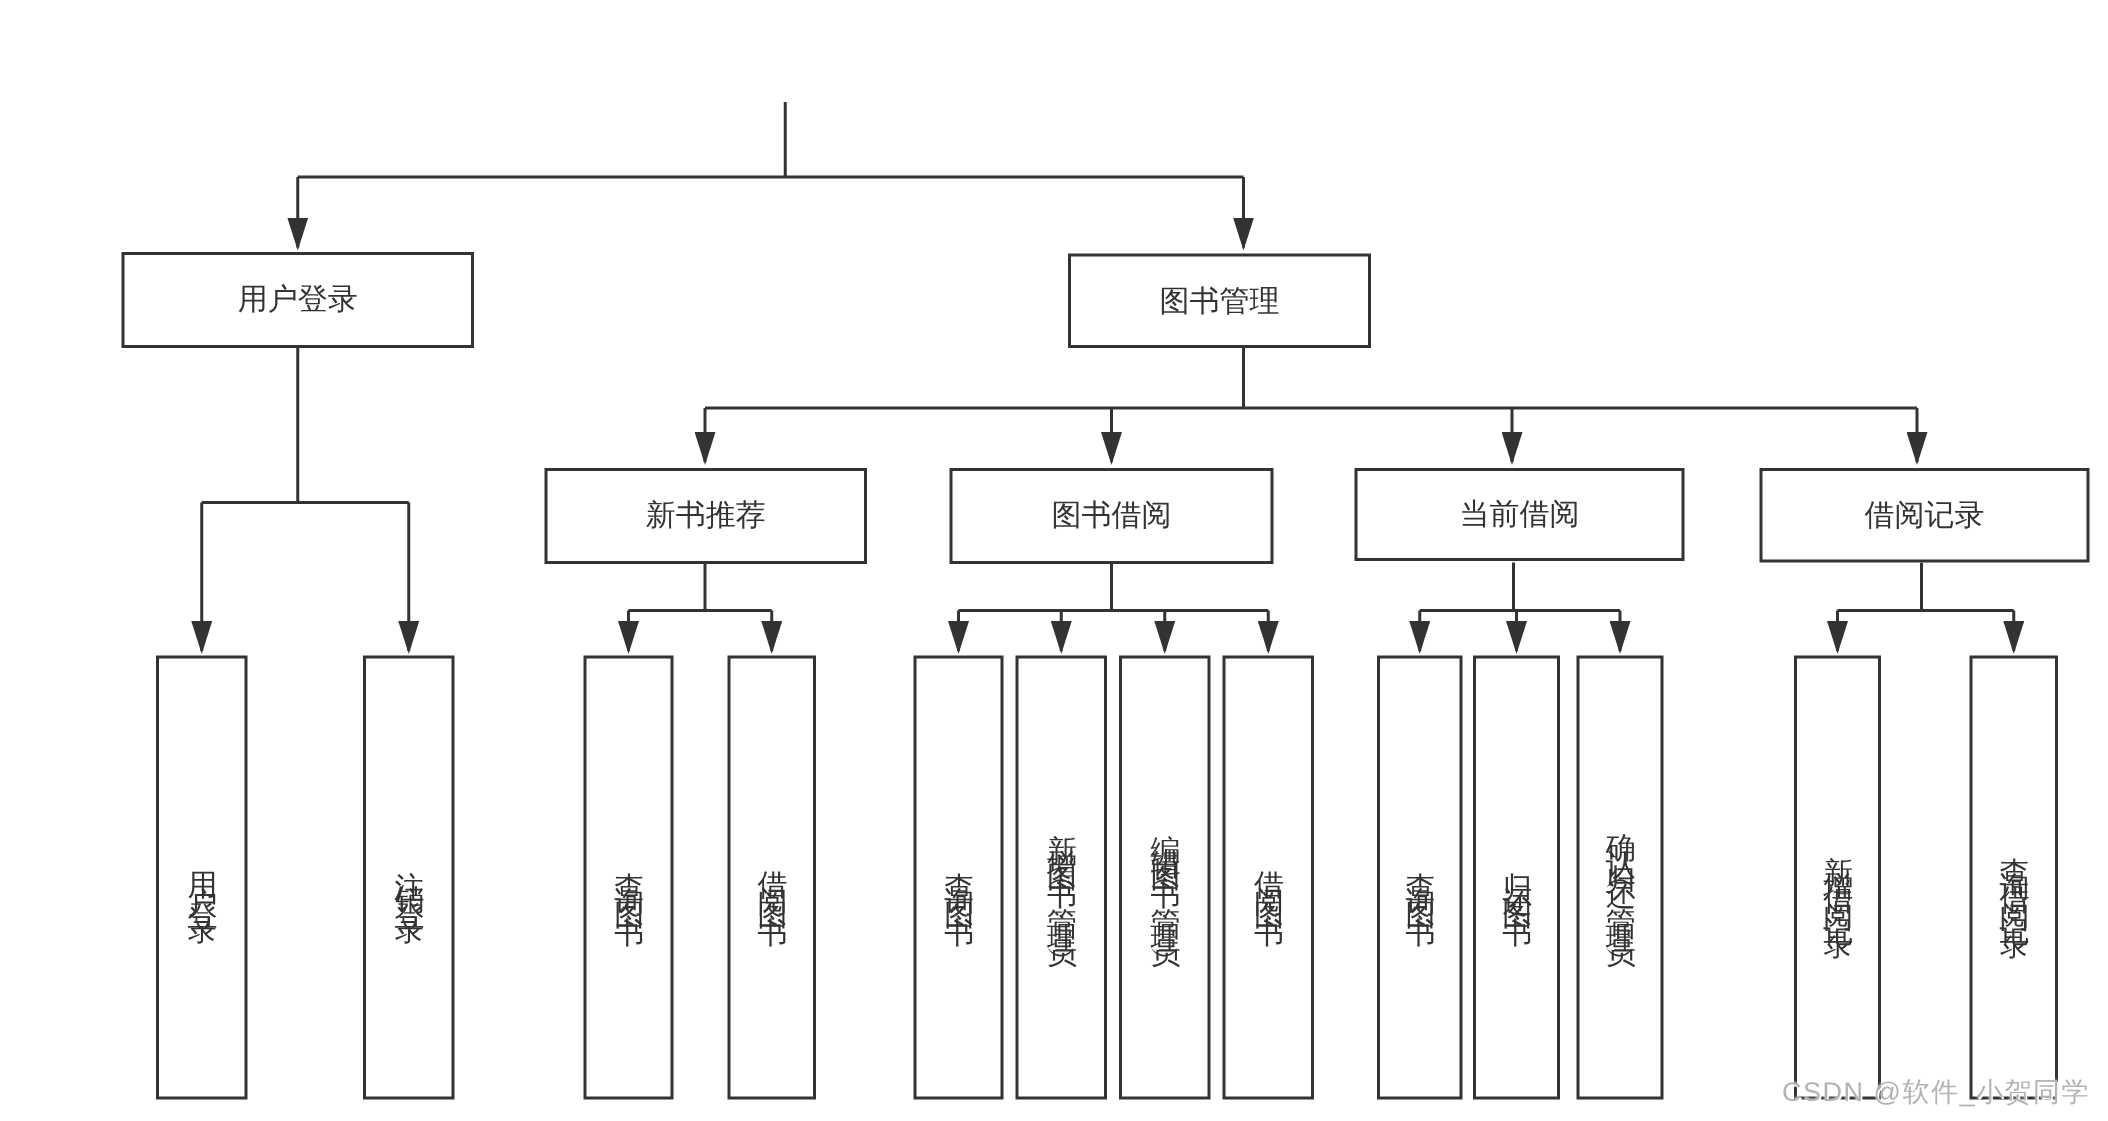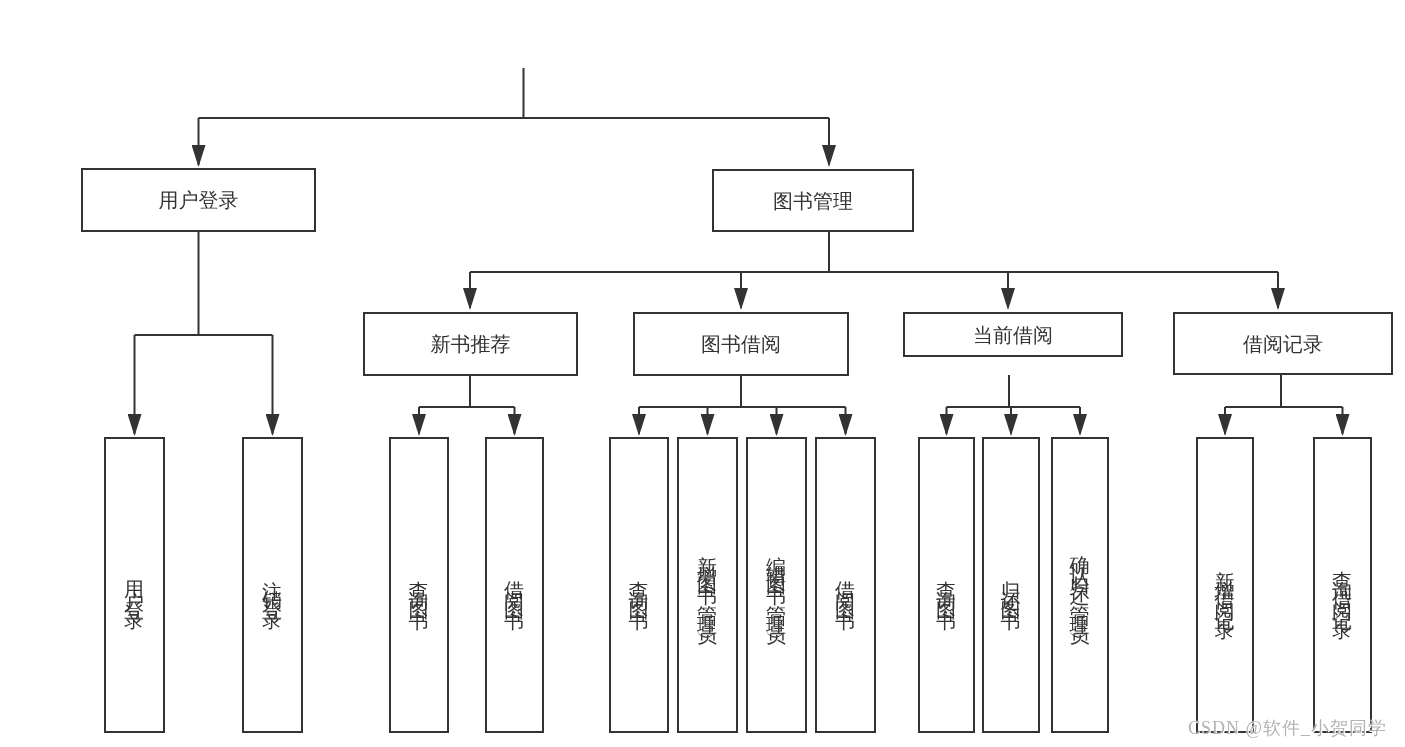--- a/index.html
+++ b/index.html
@@ -59,21 +59,20 @@
   .watermark {
     position: absolute;
     left: 1188px;
     top: 716px;
     font-size: 18px;
     color: var(--watermark);
     letter-spacing: 1px;
     white-space: nowrap;
     text-shadow: 0 0 2px #ffffff, 1px 1px 0 #ffffff;
     z-index: 5;
-    font-family: Liberation Serif, serif;
   }
 </style>
 </head>
 <body>
 
 <div class="canvas">
 
   <svg class="connectors" viewBox="0 0 1405 747" xmlns="http://www.w3.org/2000/svg">
     <defs>
       <marker id="arrow" markerWidth="11" markerHeight="7" refX="10" refY="3.5" orient="auto" markerUnits="strokeWidth">
@@ -121,21 +120,21 @@
     <path class="edge" d="M1225,407 V434" marker-end="url(#arrow)"></path>
     <path class="edge" d="M1342.5,407 V434" marker-end="url(#arrow)"></path>
   </svg>
 
 
   <div class="node" style="left:81px; top:168px; width:235px; height:64px;">用户登录</div>
   <div class="node" style="left:712px; top:169px; width:202px; height:63px;">图书管理</div>
 
   <div class="node" style="left:363px; top:312px; width:215px; height:64px;">新书推荐</div>
   <div class="node" style="left:633px; top:312px; width:216px; height:64px;">图书借阅</div>
-  <div class="node" style="left:903px; top:312px; width:220px; height:45px;">当前借阅</div>
+  <div class="node" style="left:903px; top:312px; width:220px; height:62px;">当前借阅</div>
   <div class="node" style="left:1173px; top:312px; width:220px; height:63px;">借阅记录</div>
 
   <div class="node node-v" style="left:104px; top:437px; width:61px; height:296px;">
     <span class="vtext">用户登录</span>
   </div>
   <div class="node node-v" style="left:242px; top:437px; width:61px; height:296px;">
     <span class="vtext">注销登录</span>
   </div>
 
   <div class="node node-v" style="left:389px; top:437px; width:60px; height:296px;">

